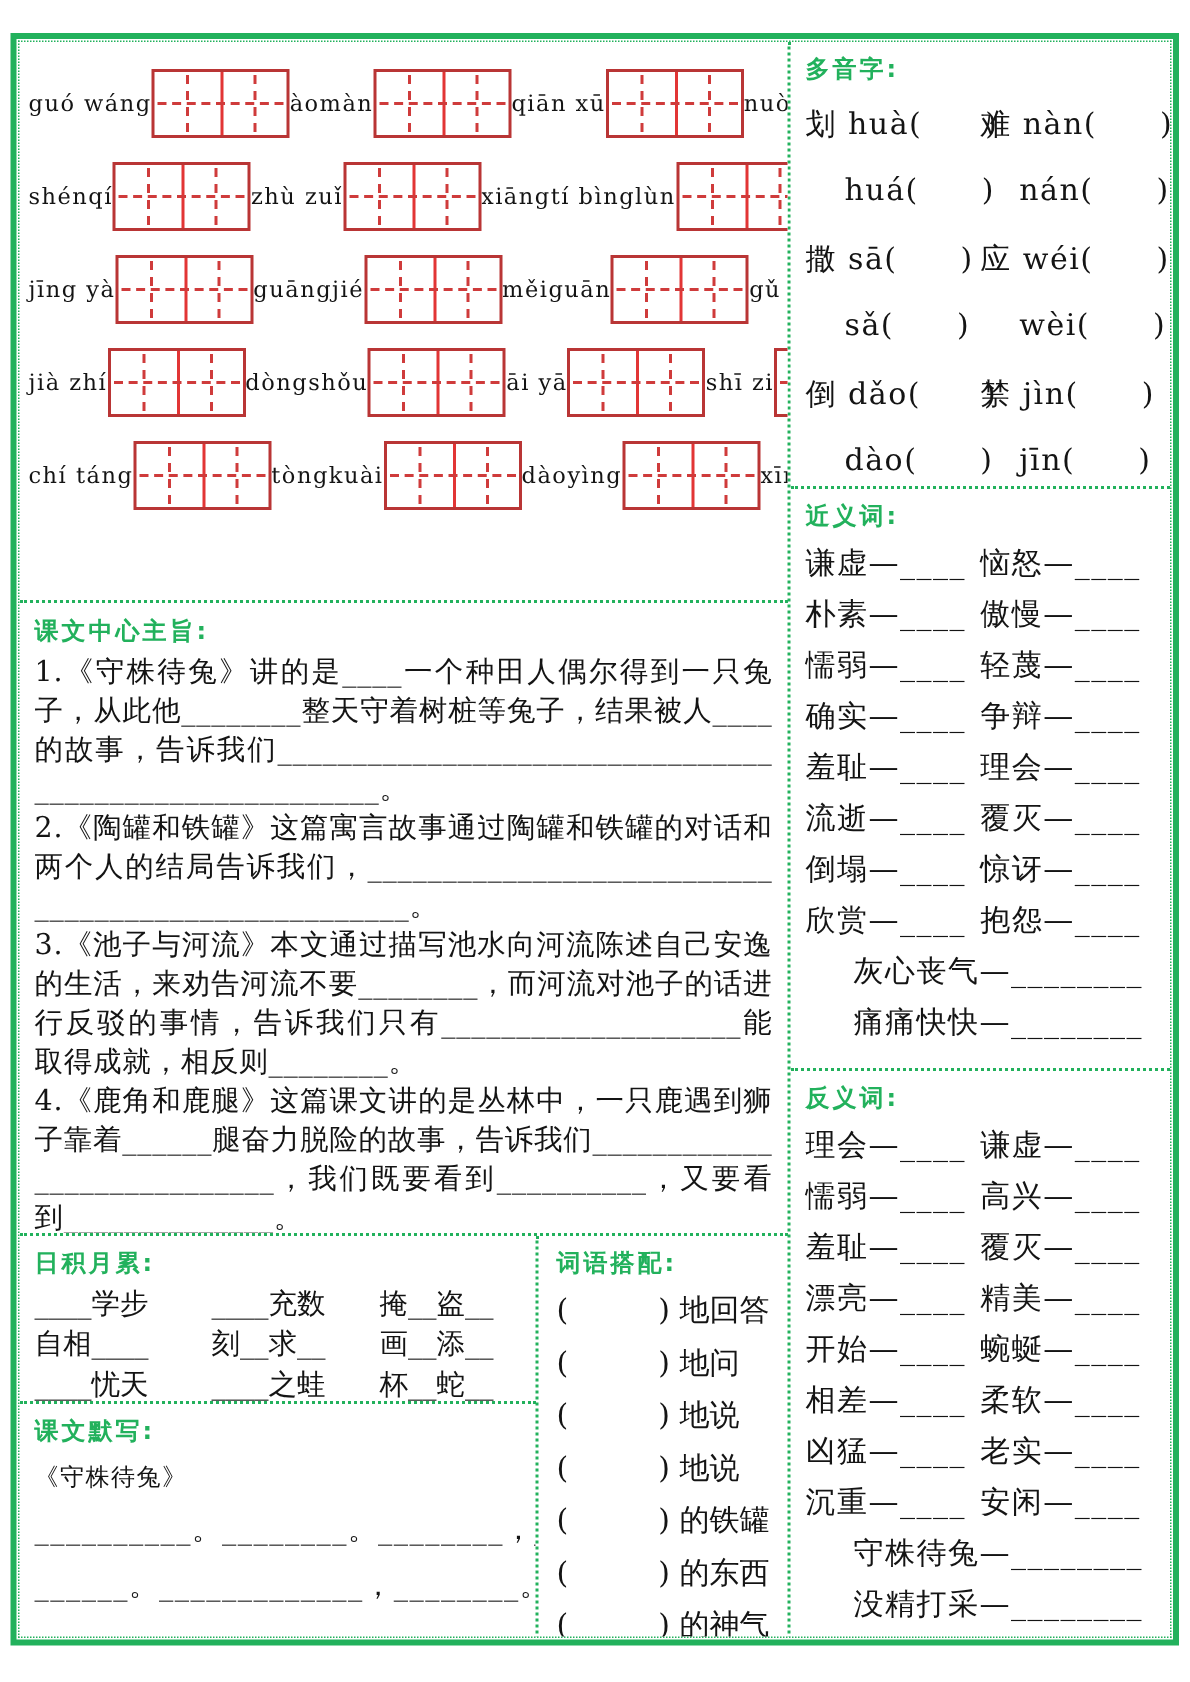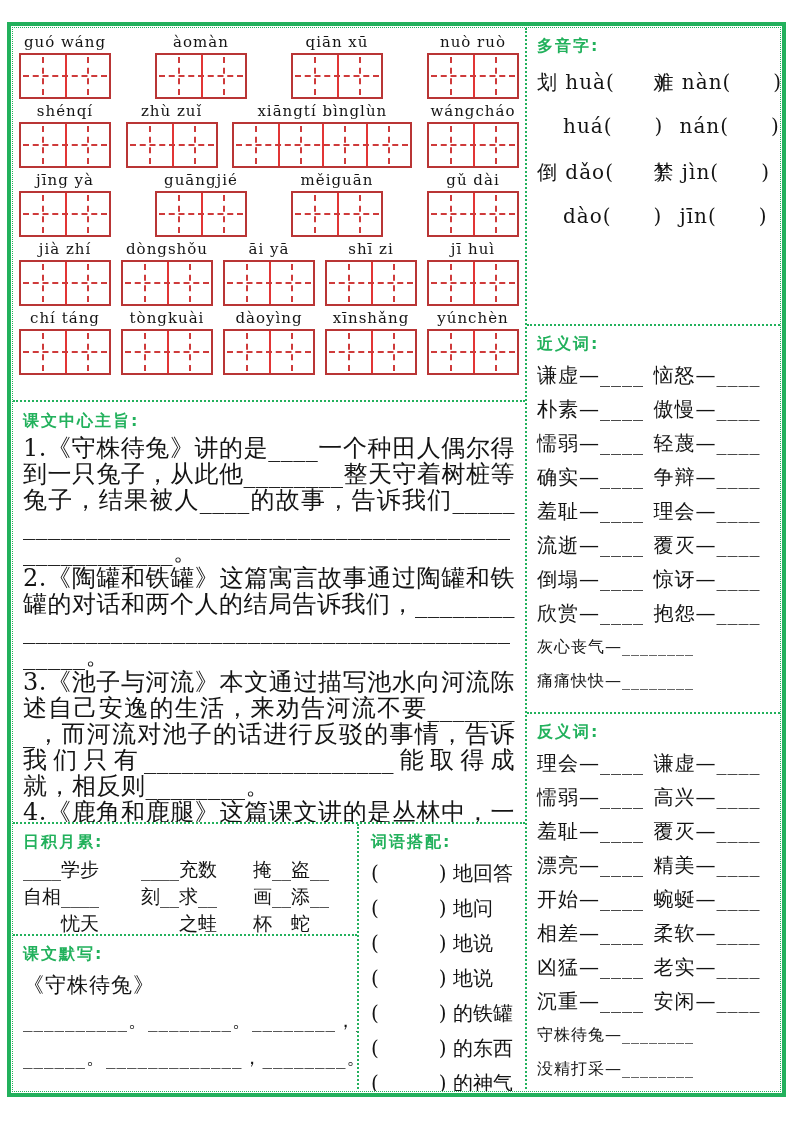--- a/index.html
+++ b/index.html
@@ -27,66 +27,66 @@
   .left-col{border-right:2px dotted var(--green);display:flex;flex-direction:column;min-width:0;}
   .right-col{display:flex;flex-direction:column;min-width:0;}
   .sec{padding:4px 10px;overflow:hidden;}
   .h{
     color:var(--green);font-weight:bold;font-size:16px;line-height:28px;
     font-family:"DejaVu Sans", sans-serif;letter-spacing:2px;
   }
   
   .sec-pinyin{height:374px;border-bottom:2px dotted var(--green);padding:4px 6px 0 6px;}
   .prow{display:flex;justify-content:space-between;align-items:flex-end;margin-bottom:2px;}
-  .word{display:flex;flex-direction:column;align-items:center;}
+  .word{display:flex;flex-direction:row;align-items:center;margin-top:14px;}
   .plabel{
     font-size:15px;line-height:21px;letter-spacing:1px;white-space:nowrap;
     font-family:"DejaVu Serif", serif;
   }
   .gbox{display:flex;border:2px solid var(--red-border);height:46px;position:relative;background:#fff;}
   .gcell{width:44px;height:100%;position:relative;}
   .gcell + .gcell{border-left:2px solid var(--red-line);}
   .gcell::before{
     content:"";position:absolute;left:50%;margin-left:-1px;top:2px;bottom:2px;
     border-left:2px dashed var(--red-dash);
   }
   .gbox::after{
     content:"";position:absolute;top:50%;margin-top:-1px;left:2px;right:2px;
     border-top:2px dashed var(--red-dash);
   }
   
   .sec-main{height:422px;border-bottom:2px dotted var(--green);padding-top:5px;}
   .mi-item{
-    font-size:24px;line-height:26px;text-align:justify;
+    font-size:19px;line-height:26px;text-align:justify;
     word-break:break-all;letter-spacing:0.5px;
   }
   
   .bottom-row{flex:1;display:grid;grid-template-columns:346px 1fr;min-height:0;}
   .bottom-left{border-right:2px dotted var(--green);display:flex;flex-direction:column;min-width:0;}
   .sec-daily{height:112px;border-bottom:2px dotted var(--green);}
   .daily-row{display:flex;font-size:19px;line-height:27px;word-break:keep-all;white-space:nowrap;align-items:flex-end;}
   .daily-cell{display:inline-block;}
   .daily-cell:nth-child(1){width:118px;}
   .daily-cell:nth-child(2){width:112px;}
   .sec-dict{flex:1;}
-  .dict-book{font-size:21px;line-height:34px;letter-spacing:1px;}
+  .dict-book{font-size:16px;line-height:34px;letter-spacing:1px;}
   .dict-line{font-size:19px;line-height:37px;white-space:nowrap;letter-spacing:1px;}
   .sec-match{padding-left:12px;}
   .match-item{font-size:20px;line-height:35px;white-space:nowrap;}
   
   .sec-poly{height:298px;border-bottom:2px dotted var(--green);}
   .poly-group{margin-bottom:2px;}
   .poly-row{display:flex;font-size:20px;line-height:44px;white-space:nowrap;}
   .poly-half{width:50%;letter-spacing:1px;}
   .poly-row2 .poly-half{padding-left:26px;}
   .sec-syn{height:388px;border-bottom:2px dotted var(--green);}
   .sec-ant{flex:1;}
   .pair-row{display:flex;font-size:20px;line-height:34px;white-space:nowrap;}
   .pair-half{width:50%;letter-spacing:1px;}
-  .single-row{font-size:16px;line-height:34px;white-space:nowrap;letter-spacing:1px;}
+  .single-row{font-size:20px;line-height:34px;white-space:nowrap;letter-spacing:1px;margin-left:32px;}
 </style>
 </head>
 <body>
 
 <div class="sheet">
   <div class="inner">
 
     <div class="left-col">
       <section class="sec sec-pinyin">
         <div>
@@ -325,20 +325,30 @@
                 <span class="poly-half">划 huà(　　)</span>
                 <span class="poly-half">难 nàn(　　)</span>
               </div>
               <div class="poly-row poly-row2">
                 <span class="poly-half">huá(　　)</span>
                 <span class="poly-half">nán(　　)</span>
               </div>
             </div>
             <div class="poly-group">
               <div class="poly-row">
+                <span class="poly-half">撒 sā(　　)</span>
+                <span class="poly-half">应 wéi(　　)</span>
+              </div>
+              <div class="poly-row poly-row2">
+                <span class="poly-half">sǎ(　　)</span>
+                <span class="poly-half">wèi(　　)</span>
+              </div>
+            </div>
+            <div class="poly-group">
+              <div class="poly-row">
                 <span class="poly-half">倒 dǎo(　　)</span>
                 <span class="poly-half">禁 jìn(　　)</span>
               </div>
               <div class="poly-row poly-row2">
                 <span class="poly-half">dào(　　)</span>
                 <span class="poly-half">jīn(　　)</span>
               </div>
             </div>
           </div>
       </section>

